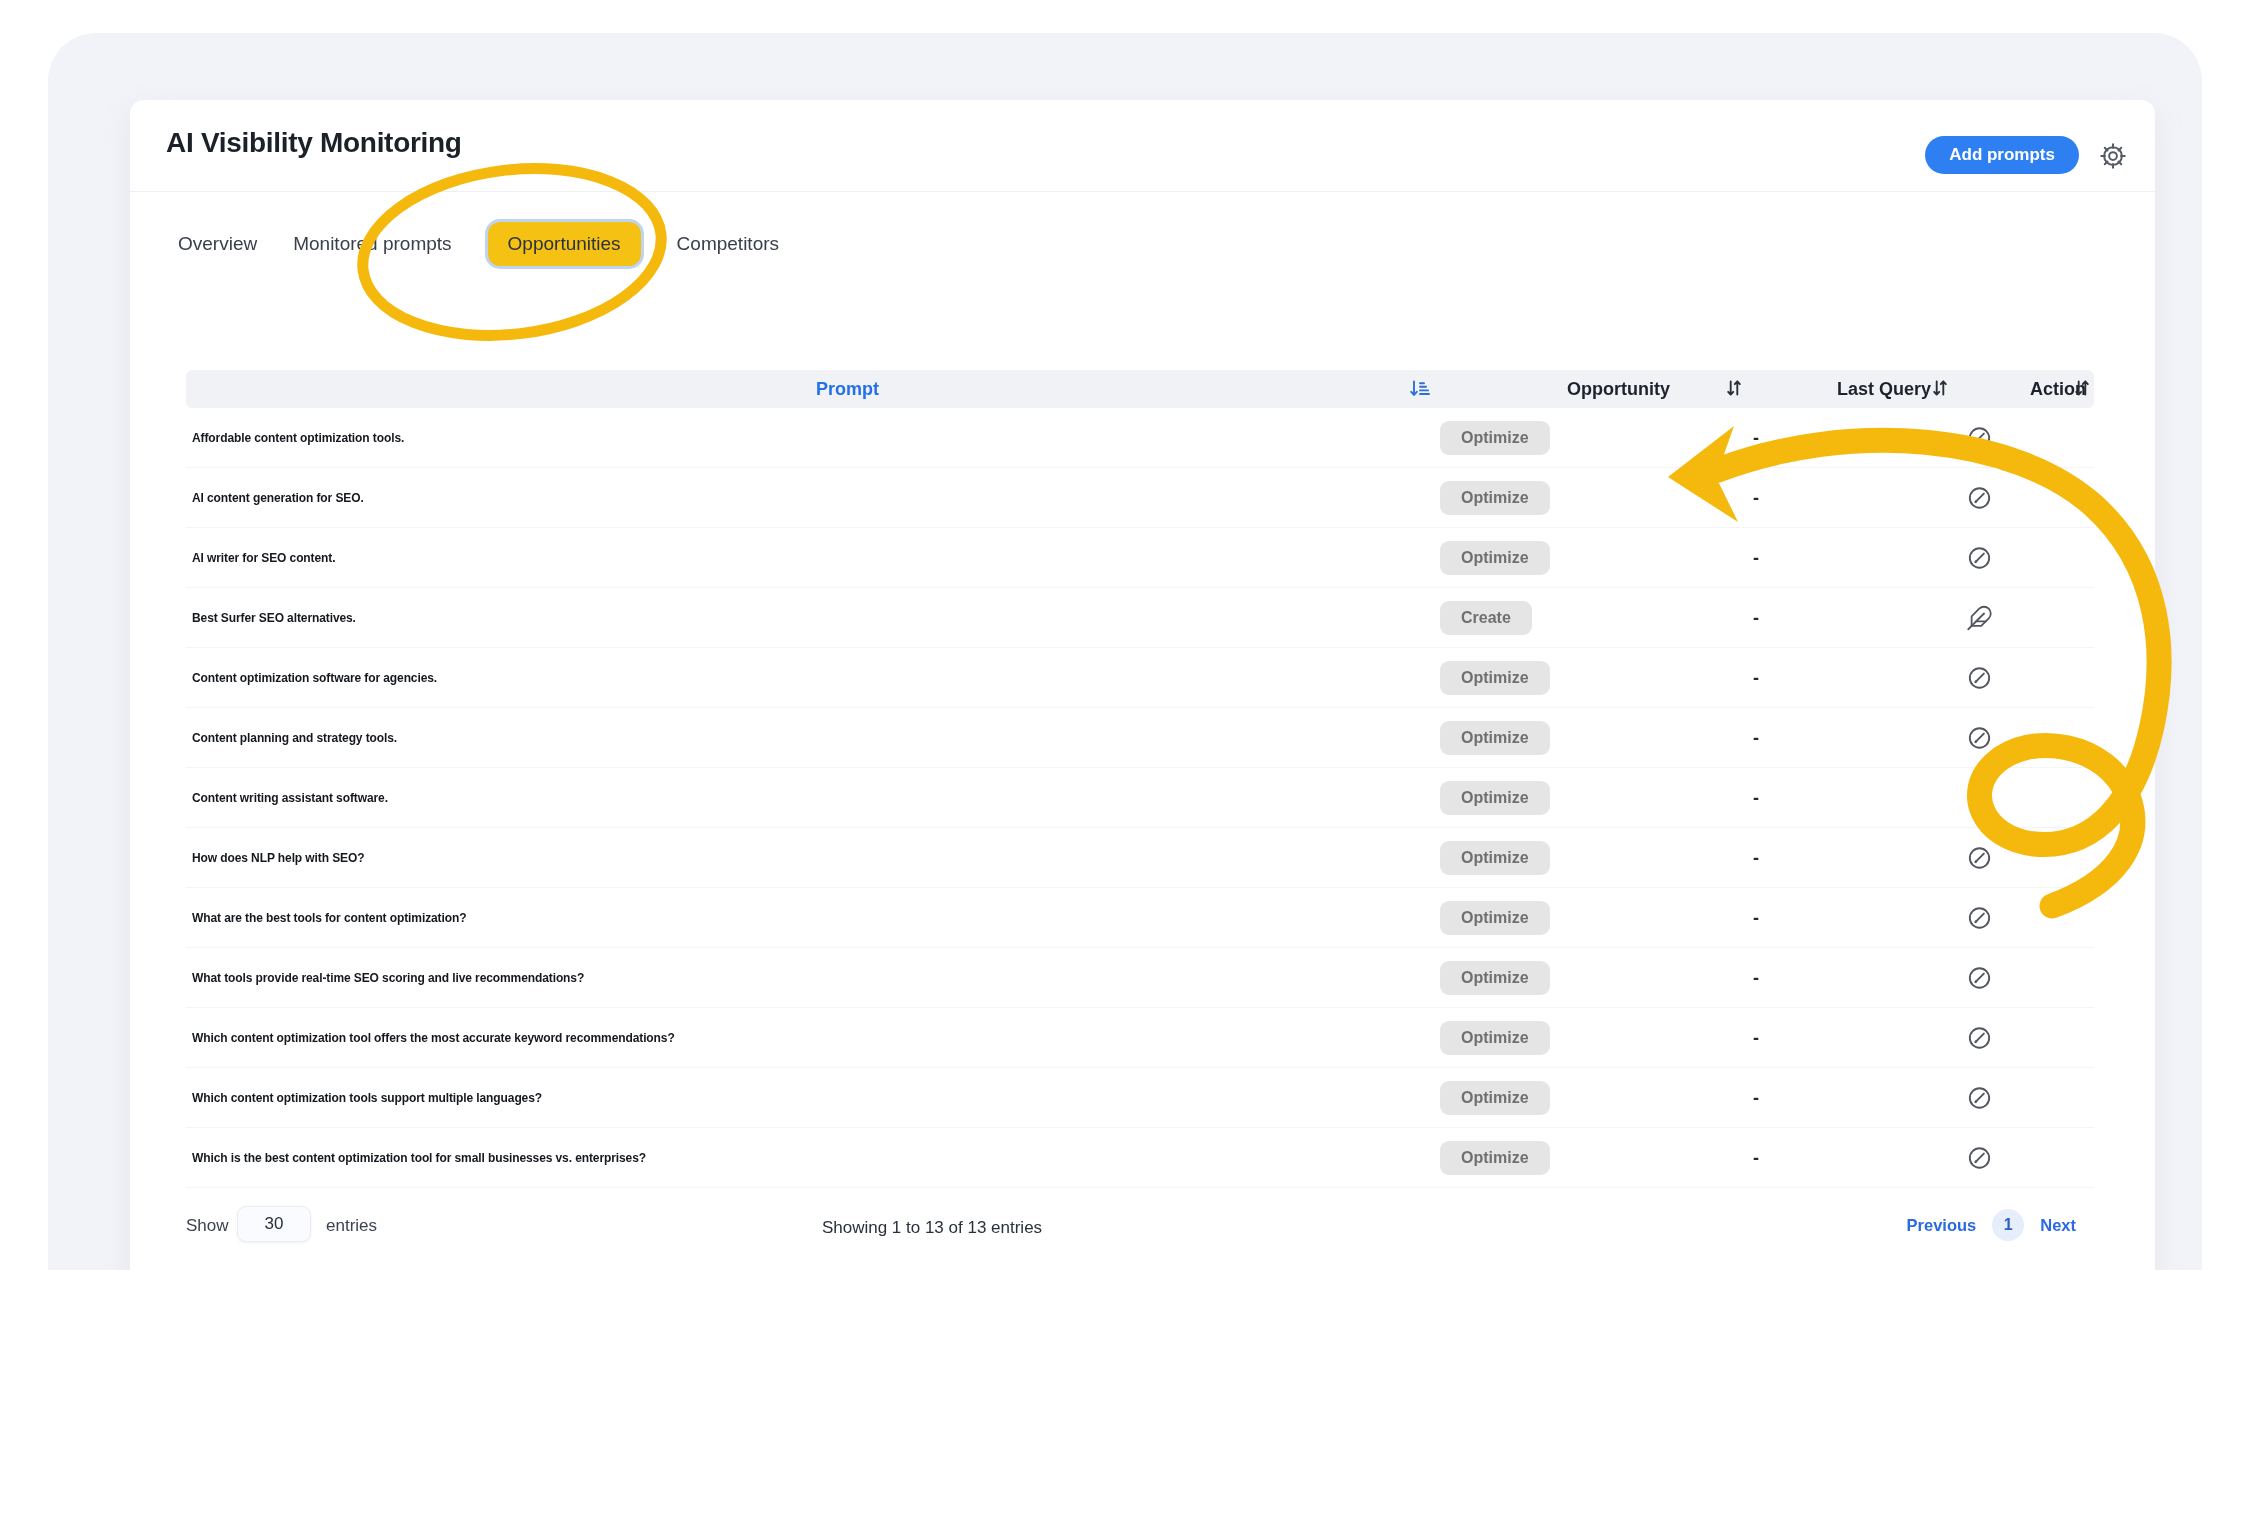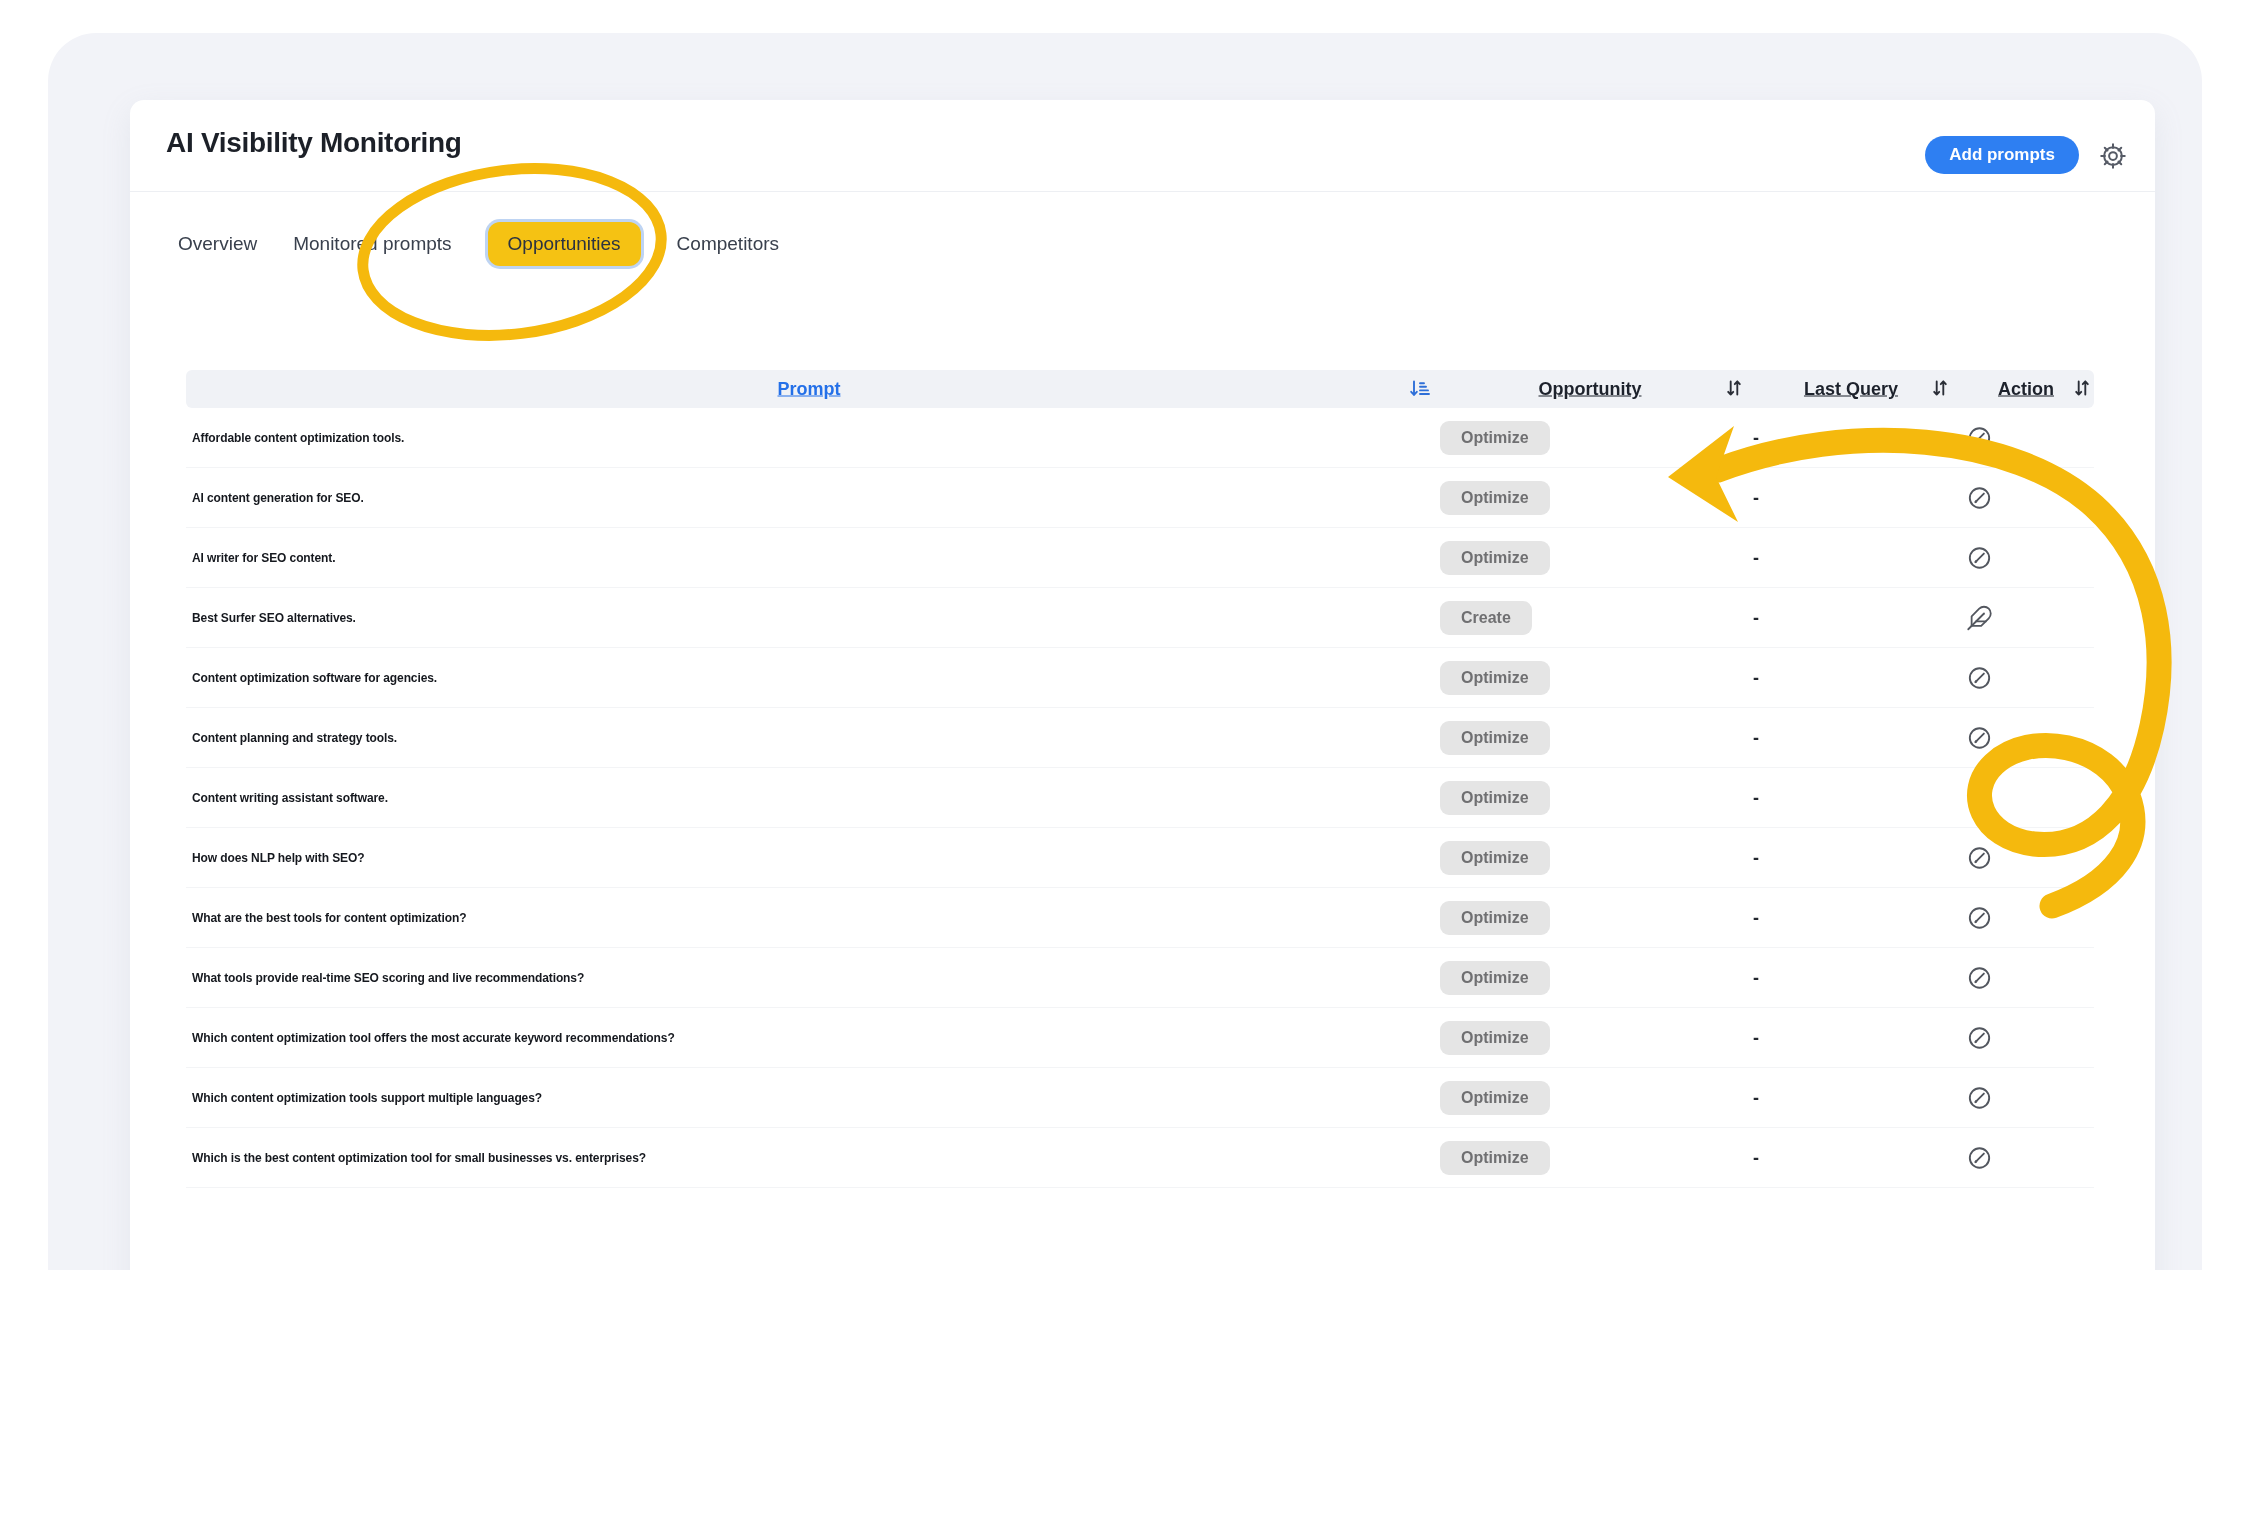--- a/index.html
+++ b/index.html
@@ -24,21 +24,21 @@
   .tabs { position:absolute; left:48px; top:120px; height:48px; display:flex; align-items:center; gap:36px;
     font-size:19px; color:#39404d; }
   .tab { cursor:pointer; white-space:nowrap; }
   .tab.active { background:var(--tab-active-bg,#f5c213); color:#2c3340; font-weight:500;
     padding:11px 20px; border-radius:12px; box-shadow:0 0 0 3px #bed4f3; }
 
   
   .table { position:absolute; left:56px; top:270px; width:1908px; }
   .thead { position:relative; height:38px; background:#f0f2f6; border-radius:6px;
     font-size:18px; font-weight:700; color:#1d222c; }
-  .hlab { position:absolute; top:50%; transform:translateY(-50%); text-align:center; cursor:pointer;text-decoration:underline; }
+  .hlab { position:absolute; top:50%; transform:translateY(-50%); text-align:right; cursor:pointer; }
   .h-prompt { left:553px; width:140px; color:#2470e8; }
   .h-opp    { left:1324px; width:160px; }
   .h-lq     { left:1585px; width:160px; }
   .h-act    { left:1780px; width:120px; }
   .hsort { position:absolute; top:50%; transform:translateY(-50%); width:24px; height:24px; cursor:pointer; }
   .s1 { left:1222px; } .s2 { left:1537px; } .s3 { left:1743px; } .s4 { left:1885px; }
 
   .trow { position:relative; height:60px; border-bottom:1px solid #f3f4f6; }
   .cell-prompt { position:absolute; left:6px; top:50%; transform:translateY(-50%);
     font-size:12px; font-weight:600; color:#15181e; letter-spacing:-.1px; }
@@ -313,20 +313,31 @@
               <svg class="lineicon act" width="27" height="27" viewBox="0 0 24 24" stroke="#53575f" stroke-width="1.7">
                 <circle cx="12" cy="12" r="8.6"></circle>
                 <path d="M8.3 15.7L15.9 8.1"></path>
                 <circle cx="8.9" cy="15.1" r="1.1" fill="#53575f" stroke="none"></circle>
               </svg>
 
             </span>
           </div>
         </div>
 
+        <div class="tfoot">
+          <span class="show-label">Show</span>
+          <div class="entries-box">30</div>
+          <span class="entries-label">entries</span>
+          <span class="summary">Showing 1 to 13 of 13 entries</span>
+          <div class="pagination">
+            <span class="plink">Previous</span>
+            <span class="page-circle">1</span>
+            <span class="plink">Next</span>
+          </div>
+        </div>
 
       </div>
     </div>
 
     <div class="bottom-bar"></div>
   </div>
 
   <svg class="annotations" viewBox="0 0 2250 1538">
     <ellipse class="anno-stroke" cx="512" cy="252" rx="150" ry="82" stroke-width="11" transform="rotate(-7 512 252)"></ellipse>
     <path class="anno-stroke" stroke-width="25" stroke-linecap="round" stroke-linejoin="round" d="M 2052 906

